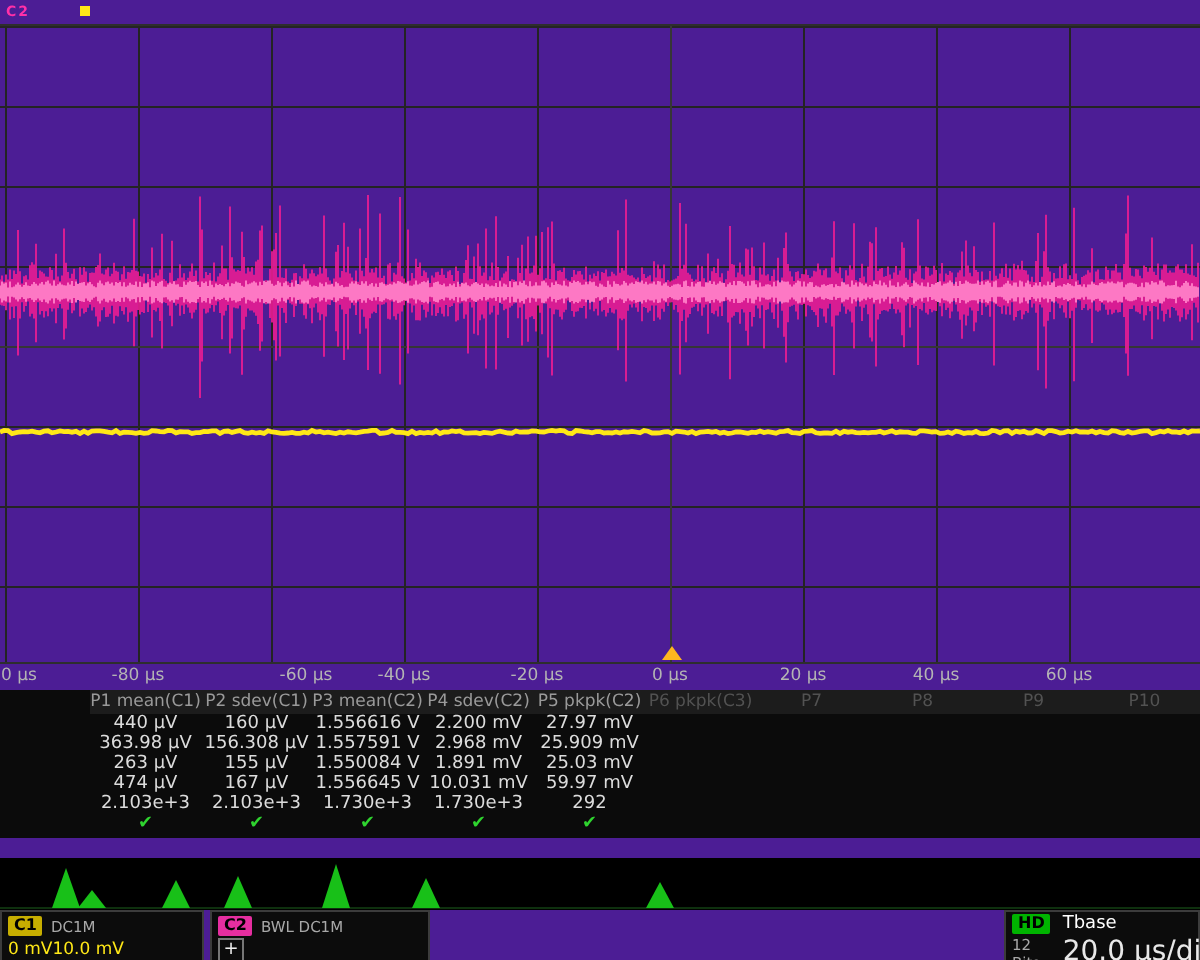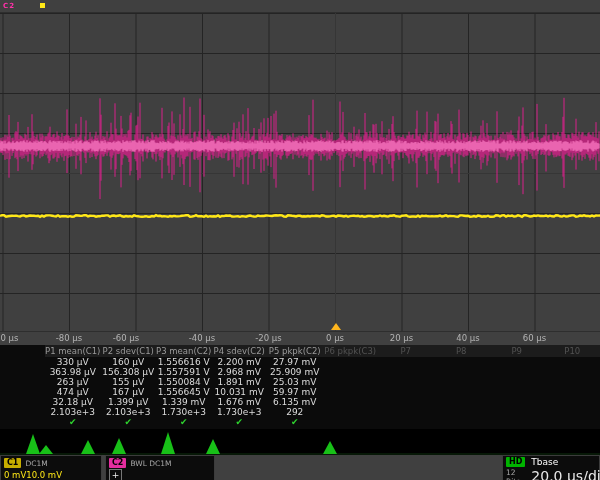--- a/index.html
+++ b/index.html
@@ -1,16 +1,16 @@
 <!DOCTYPE html>
 <html><head>
 <meta charset="utf-8">
 <style>
   html,body{margin:0;padding:0;background:#000;}
-  .screen{position:relative;width:600px;height:480px;background:#404040;overflow:hidden;
+  .screen{position:relative;width:600px;height:480px;background:#4c1d95;overflow:hidden;
           font-family:"DejaVu Sans","Liberation Sans",sans-serif;}
 
   
   .topbar{position:absolute;top:0;left:0;width:600px;height:12px;}
   .c2label{position:absolute;left:3px;top:2px;font-size:7px;font-weight:bold;color:#ff30a8;letter-spacing:1px;}
   .trigtop{position:absolute;left:40px;top:3px;width:5px;height:5px;background:#ffe817;}
 
   
   .grid{position:absolute;top:12px;left:0;width:600px;height:320px;box-sizing:border-box;
         border-top:1px solid #2e2e2e;border-bottom:1px solid #2e2e2e;
@@ -81,21 +81,21 @@
       <path id="c2outer" stroke="#e81d92" stroke-width="1" fill="none" opacity="0.9" d="M0 126.8L0 139.4M1 124.8L1 139.7M2 127.9L2 140.0M3 124.2L3 142.1M4 126.7L4 138.3M5 121.8L5 146.8M6 126.5L6 140.4M7 122.3L7 146.0M8 124.0L8 140.1M9 102.0L9 164.7M10 122.6L10 146.2M11 128.8L11 138.1M12 125.1L12 142.9M13 124.6L13 140.0M14 126.8L14 137.7M15 119.6L15 145.2M16 118.1L16 143.9M17 119.3L17 146.3M18 108.9L18 158.1M19 126.0L19 138.1M20 122.2L20 144.2M21 122.9L21 142.5M22 123.7L22 145.8M23 125.3L23 142.6M24 125.4L24 145.1M25 120.6L25 141.1M26 122.0L26 142.7M27 126.7L27 141.3M28 113.9L28 148.6M29 125.2L29 141.0M30 127.6L30 139.0M31 124.8L31 141.3M32 101.2L32 156.8M33 118.4L33 151.3M34 123.0L34 141.9M35 126.1L35 138.4M36 123.9L36 143.6M37 121.4L37 142.3M38 126.6L38 137.6M39 128.7L39 136.9M40 120.6L40 145.3M41 124.4L41 141.3M42 120.6L42 143.7M43 122.7L43 143.0M44 127.9L44 140.9M45 123.5L45 139.2M46 123.2L46 142.2M47 123.4L47 140.6M48 120.5L48 145.3M49 119.5L49 150.2M50 113.7L50 147.7M51 123.8L51 142.1M52 124.2L52 140.6M53 121.7L53 145.5M54 120.8L54 145.4M55 125.1L55 143.9M56 123.9L56 139.9M57 118.4L57 148.8M58 122.4L58 144.9M59 122.9L59 145.3M60 127.1L60 140.1M61 124.1L61 142.5M62 120.1L62 144.3M63 126.4L63 140.6M64 123.0L64 147.9M65 123.2L65 143.2M66 122.0L66 142.7M67 96.4L67 160.1M68 122.4L68 145.2M69 122.7L69 142.0M70 125.0L70 144.2M71 125.3L71 143.0M72 123.8L72 143.5M73 128.4L73 136.9M74 124.0L74 143.0M75 126.5L75 139.2M76 110.7L76 155.8M77 125.8L77 142.0M78 123.5L78 142.8M79 124.7L79 140.9M80 121.8L80 147.5M81 103.9L81 161.3M82 126.5L82 138.1M83 127.4L83 138.5M84 128.5L84 139.7M85 123.4L85 144.9M86 107.4L86 150.1M87 127.5L87 137.2M88 127.3L88 139.7M89 126.1L89 138.9M90 119.1L90 144.9M91 125.7L91 139.8M92 123.6L92 144.0M93 127.0L93 139.2M94 125.9L94 140.8M95 122.7L95 143.4M96 118.7L96 146.2M97 125.0L97 143.2M98 122.3L98 141.9M99 127.7L99 138.2M100 85.3L100 186.0M101 101.7L101 167.7M102 126.1L102 141.4M103 123.0L103 143.7M104 124.5L104 143.3M105 123.5L105 141.1M106 127.4L106 139.5M107 118.3L107 142.9M108 127.7L108 139.6M109 125.3L109 137.8M110 123.6L110 143.5M111 109.7L111 156.6M112 121.2L112 144.8M113 121.3L113 142.4M114 126.9L114 139.5M115 90.3L115 163.8M116 115.6L116 156.2M117 121.6L117 140.8M118 122.8L118 141.1M119 122.0L119 141.2M120 122.5L120 139.8M121 102.9L121 174.4M122 115.5L122 151.8M123 123.8L123 145.4M124 120.8L124 141.2M125 122.7L125 142.2M126 120.6L126 142.3M127 124.4L127 143.3M128 117.8L128 144.9M129 116.9L129 149.0M130 102.3L130 162.4M131 99.7L131 157.8M132 128.7L132 137.2M133 127.1L133 139.1M134 128.4L134 138.0M135 121.5L135 146.0M136 112.6L136 148.3M137 111.8L137 157.1M138 103.5L138 167.2M139 125.6L139 139.8M140 89.7L140 165.3M141 125.8L141 141.0M142 126.0L142 143.4M143 121.4L143 148.5M144 127.8L144 137.0M145 128.5L145 138.6M146 126.9L146 139.2M147 123.6L147 145.5M148 123.5L148 140.0M149 129.2L149 136.7M150 125.1L150 138.9M151 126.1L151 138.9M152 119.1L152 144.6M153 121.4L153 146.4M154 126.2L154 139.1M155 123.8L155 141.1M156 121.8L156 148.6M157 123.6L157 140.8M158 125.1L158 138.7M159 124.2L159 143.3M160 120.6L160 147.1M161 123.7L161 144.1M162 94.8L162 165.4M163 121.3L163 145.3M164 125.6L164 139.3M165 127.3L165 139.5M166 129.3L166 136.6M167 126.3L167 138.0M168 112.9L168 152.6M169 109.5L169 160.2M170 125.7L170 139.4M171 122.5L171 141.7M172 98.4L172 167.0M173 123.1L173 144.0M174 110.4L174 161.8M175 123.8L175 141.3M176 125.7L176 138.4M177 127.2L177 139.6M178 122.3L178 144.5M179 127.9L179 137.7M180 101.3L180 153.9M181 122.4L181 141.8M182 125.1L182 145.4M183 116.0L183 151.2M184 84.5L184 172.0M185 123.3L185 146.1M186 121.5L186 143.8M187 123.2L187 142.9M188 120.8L188 143.5M189 125.7L189 139.2M190 93.8L190 173.9M191 126.0L191 139.4M192 124.9L192 139.1M193 129.0L193 138.3M194 119.3L194 146.4M195 118.5L195 146.8M196 127.8L196 137.7M197 123.4L197 145.1M198 124.3L198 146.9M199 118.3L199 143.9M200 85.5L200 179.3M201 125.1L201 142.8M202 126.3L202 139.6M203 128.2L203 137.5M204 101.8L204 163.7M205 127.2L205 138.7M206 123.5L206 143.2M207 126.1L207 139.8M208 116.4L208 147.1M209 120.5L209 147.1M210 118.3L210 147.3M211 125.0L211 139.4M212 122.2L212 141.9M213 123.1L213 145.8M214 125.9L214 142.9M215 128.5L215 137.9M216 124.8L216 144.7M217 125.8L217 139.1M218 123.1L218 145.0M219 122.9L219 143.5M220 124.5L220 140.6M221 121.2L221 143.9M222 124.4L222 145.3M223 126.0L223 139.5M224 122.7L224 145.1M225 122.1L225 140.5M226 124.5L226 140.0M227 127.5L227 138.6M228 120.2L228 147.7M229 122.5L229 147.1M230 129.0L230 138.8M231 128.2L231 138.3M232 123.5L232 146.4M233 117.0L233 144.3M234 109.6L234 163.8M235 126.4L235 138.1M236 126.5L236 140.8M237 115.3L237 153.9M238 128.3L238 136.7M239 108.7L239 154.6M240 120.1L240 147.1M241 124.9L241 144.3M242 123.3L242 146.2M243 101.3L243 171.2M244 127.1L244 137.9M245 125.1L245 144.2M246 118.2L246 143.3M247 127.0L247 139.9M248 95.1L248 171.7M249 120.5L249 144.4M250 127.1L250 137.1M251 125.7L251 139.0M252 123.7L252 142.1M253 122.7L253 141.4M254 115.0L254 156.0M255 127.5L255 140.8M256 126.6L256 139.9M257 126.9L257 138.7M258 127.7L258 137.2M259 115.9L259 146.1M260 123.5L260 140.8M261 109.4L261 159.7M262 129.1L262 139.1M263 121.3L263 146.6M264 105.3L264 157.9M265 123.7L265 145.6M266 123.2L266 145.1M267 119.8L267 146.5M268 104.9L268 152.7M269 124.4L269 139.8M270 121.1L270 143.4M271 103.0L271 154.1M272 126.9L272 137.4M273 126.1L273 138.8M274 100.6L274 165.8M275 126.5L275 141.1M276 97.7L276 174.7M277 118.8L277 144.1M278 127.1L278 141.8M279 122.5L279 141.9M280 122.1L280 145.4M281 123.0L281 146.7M282 120.9L282 143.1M283 126.3L283 141.9M284 127.1L284 137.2M285 127.4L285 138.2M286 125.5L286 142.5M287 122.0L287 145.4M288 124.2L288 142.9M289 122.6L289 142.6M290 122.5L290 140.9M291 124.2L291 141.0M292 126.7L292 140.0M293 120.3L293 146.3M294 127.8L294 136.9M295 124.4L295 141.7M296 126.2L296 137.5M297 123.7L297 142.6M298 125.0L298 141.4M299 122.6L299 144.8M300 127.3L300 137.5M301 123.0L301 142.8M302 123.5L302 142.0M303 121.8L303 145.3M304 125.2L304 143.4M305 125.1L305 141.0M306 122.9L306 143.2M307 123.9L307 143.7M308 124.8L308 141.8M309 102.1L309 162.1M310 123.4L310 146.2M311 121.0L311 147.1M312 122.2L312 146.4M313 86.7L313 177.8M314 124.4L314 142.4M315 124.9L315 139.3M316 124.6L316 140.8M317 125.8L317 138.8M318 126.6L318 140.8M319 125.8L319 142.9M320 127.7L320 137.9M321 120.8L321 147.6M322 124.0L322 140.5M323 126.0L323 141.0M324 125.2L324 143.3M325 124.6L325 142.4M326 127.7L326 139.8M327 117.6L327 147.5M328 125.7L328 139.7M329 119.3L329 145.8M330 121.6L330 146.7M331 126.1L331 141.4M332 119.3L332 142.9M333 128.8L333 138.3M334 127.0L334 140.0M335 127.8L335 138.2M336 127.2L336 138.1M337 126.8L337 141.9M338 126.3L338 139.5M339 125.0L339 143.1M340 88.5L340 174.2M341 121.5L341 147.5M342 119.4L342 141.9M343 98.9L343 158.1M344 123.4L344 145.7M345 124.2L345 144.0M346 126.4L346 140.9M347 127.6L347 140.4M348 126.8L348 139.0M349 119.4L349 142.6M350 127.5L350 138.7M351 120.1L351 144.9M352 126.1L352 140.8M353 128.4L353 139.2M354 113.7L354 153.9M355 128.2L355 137.4M356 122.6L356 143.5M357 120.6L357 144.1M358 123.5L358 142.4M359 116.4L359 145.3M360 125.6L360 140.3M361 123.6L361 145.0M362 128.4L362 137.8M363 126.6L363 137.4M364 122.4L364 148.2M365 100.0L365 176.6M366 119.0L366 145.7M367 119.4L367 144.9M368 125.6L368 143.0M369 123.3L369 143.1M370 118.3L370 148.9M371 124.3L371 141.6M372 125.2L372 143.2M373 111.2L373 152.4M374 111.7L374 159.7M375 124.4L375 143.0M376 110.8L376 150.3M377 120.1L377 145.5M378 127.0L378 139.8M379 127.3L379 141.2M380 120.7L380 146.1M381 124.3L381 139.6M382 108.2L382 161.3M383 124.8L383 142.0M384 124.1L384 141.6M385 127.4L385 138.3M386 125.0L386 143.2M387 121.8L387 146.5M388 127.3L388 139.2M389 115.9L389 150.9M390 128.1L390 137.6M391 125.8L391 142.4M392 111.0L392 155.4M393 103.2L393 168.2M394 119.0L394 148.1M395 122.6L395 140.4M396 125.2L396 139.9M397 127.5L397 139.4M398 123.0L398 142.7M399 122.6L399 146.8M400 126.1L400 139.3M401 124.0L401 139.5M402 124.1L402 139.0M403 121.7L403 145.2M404 124.5L404 139.6M405 126.0L405 140.1M406 125.3L406 142.0M407 122.4L407 143.0M408 122.8L408 144.6M409 118.7L409 150.5M410 121.8L410 141.1M411 124.6L411 141.4M412 122.1L412 145.3M413 121.2L413 148.4M414 125.8L414 141.3M415 125.7L415 138.9M416 115.8L416 150.2M417 97.6L417 174.5M418 122.7L418 144.8M419 123.6L419 144.7M420 120.7L420 142.9M421 126.1L421 138.7M422 128.3L422 140.3M423 122.1L423 143.9M424 124.7L424 141.8M425 119.6L425 142.7M426 121.7L426 148.2M427 98.6L427 161.2M428 127.0L428 140.3M429 127.8L429 137.3M430 126.0L430 140.2M431 118.9L431 147.5M432 125.3L432 140.9M433 128.3L433 139.3M434 120.3L434 144.1M435 107.9L435 155.7M436 108.6L436 157.8M437 127.1L437 139.1M438 100.6L438 170.2M439 122.5L439 146.8M440 121.4L440 144.0M441 121.0L441 142.4M442 125.4L442 142.0M443 125.0L443 142.2M444 120.3L444 142.7M445 124.3L445 141.5M446 126.4L446 138.9M447 123.2L447 141.5M448 120.0L448 143.8M449 124.4L449 141.7M450 122.2L450 143.2M451 108.1L451 154.6M452 110.9L452 160.6M453 125.9L453 139.8M454 126.9L454 138.7M455 121.6L455 150.8M456 128.5L456 139.5M457 123.7L457 140.9M458 122.7L458 140.0M459 96.6L459 169.5M460 119.7L460 141.5M461 126.3L461 142.3M462 126.8L462 138.5M463 120.3L463 143.4M464 120.7L464 144.2M465 124.9L465 141.5M466 124.2L466 143.1M467 119.9L467 142.3M468 122.0L468 142.5M469 128.6L469 137.2M470 123.8L470 140.1M471 118.5L471 145.1M472 127.8L472 138.6M473 123.7L473 142.0M474 124.5L474 140.9M475 122.5L475 146.1M476 123.2L476 142.7M477 128.9L477 137.4M478 125.6L478 139.3M479 123.2L479 142.7M480 122.1L480 146.9M481 112.7L481 156.4M482 125.2L482 144.2M483 107.3L483 149.8M484 119.8L484 144.9M485 123.4L485 140.8M486 125.1L486 142.3M487 110.1L487 152.6M488 122.0L488 148.2M489 123.0L489 142.5M490 127.9L490 137.9M491 122.7L491 144.5M492 127.1L492 138.6M493 126.7L493 140.4M494 126.7L494 139.6M495 122.5L495 145.4M496 127.2L496 137.7M497 98.3L497 169.8M498 124.9L498 139.1M499 126.4L499 140.1M500 123.8L500 140.5M501 121.1L501 143.9M502 125.5L502 139.7M503 118.9L503 144.2M504 125.9L504 140.2M505 121.2L505 144.4M506 127.3L506 138.1M507 118.9L507 147.3M508 121.8L508 145.5M509 119.5L509 142.5M510 121.7L510 142.1M511 117.4L511 146.6M512 122.0L512 144.3M513 122.2L513 142.5M514 124.3L514 143.4M515 127.8L515 136.9M516 125.4L516 140.8M517 128.0L517 138.8M518 117.5L518 143.4M519 103.5L519 172.1M520 128.2L520 139.2M521 125.4L521 140.7M522 112.6L522 150.2M523 94.4L523 181.2M524 120.6L524 147.4M525 122.7L525 143.0M526 128.4L526 137.0M527 123.5L527 146.6M528 126.2L528 137.8M529 126.1L529 138.7M530 120.1L530 141.1M531 126.0L531 139.6M532 119.1L532 143.2M533 118.7L533 145.9M534 126.6L534 137.9M535 124.6L535 146.1M536 126.5L536 142.4M537 90.9L537 177.6M538 123.8L538 140.9M539 127.1L539 137.0M540 129.0L540 137.3M541 125.5L541 142.0M542 124.9L542 141.0M543 124.3L543 139.1M544 122.1L544 142.1M545 123.3L545 141.4M546 111.1L546 158.5M547 128.1L547 137.6M548 122.7L548 142.2M549 121.8L549 142.9M550 126.6L550 142.3M551 126.6L551 138.5M552 126.9L552 139.3M553 120.2L553 141.9M554 122.0L554 144.4M555 126.4L555 141.7M556 122.2L556 144.1M557 122.2L557 143.4M558 119.0L558 141.9M559 123.3L559 143.3M560 123.3L560 143.0M561 126.8L561 138.4M562 119.0L562 145.5M563 103.8L563 163.7M564 84.8L564 174.9M565 120.9L565 141.5M566 124.9L566 141.5M567 125.2L567 139.8M568 121.5L568 142.7M569 121.8L569 143.1M570 124.9L570 143.9M571 126.1L571 139.6M572 119.8L572 147.2M573 120.5L573 144.6M574 122.9L574 140.0M575 120.9L575 142.6M576 105.7L576 156.6M577 122.9L577 140.0M578 124.5L578 140.4M579 118.7L579 146.8M580 126.8L580 138.6M581 121.7L581 142.4M582 119.3L582 147.7M583 119.3L583 144.0M584 123.4L584 141.8M585 122.2L585 145.9M586 123.3L586 140.5M587 123.3L587 141.0M588 120.1L588 142.2M589 119.1L589 144.7M590 121.8L590 147.7M591 121.8L591 145.6M592 123.5L592 141.3M593 119.1L593 146.7M594 123.8L594 144.1M595 124.4L595 141.9M596 109.1L596 157.1M597 124.8L597 138.4M598 125.5L598 140.8M599 118.4L599 148.3"></path>
       <path id="c2core" stroke="#ff7dc6" stroke-width="1" fill="none" opacity="0.95" d="M0 129.7L0 136.3M1 127.8L1 138.2M2 128.8L2 137.2M3 128.2L3 137.8M4 130.7L4 135.3M5 127.8L5 138.2M6 130.6L6 135.4M7 130.3L7 135.7M8 129.3L8 136.7M9 128.3L9 137.7M10 129.4L10 136.6M11 130.4L11 135.6M12 129.5L12 136.5M13 128.1L13 137.9M14 129.8L14 136.2M15 130.0L15 136.0M16 129.1L16 136.9M17 128.0L17 138.0M18 128.9L18 137.1M19 129.7L19 136.3M20 128.7L20 137.3M21 128.0L21 138.0M22 129.3L22 136.7M23 127.9L23 138.1M24 127.3L24 138.7M25 128.8L25 137.2M26 129.7L26 136.3M27 127.3L27 138.7M28 129.9L28 136.1M29 129.1L29 136.9M30 128.2L30 137.8M31 129.3L31 136.7M32 129.6L32 136.4M33 129.8L33 136.2M34 128.2L34 137.8M35 129.3L35 136.7M36 127.5L36 138.5M37 130.0L37 136.0M38 127.8L38 138.2M39 129.0L39 137.0M40 128.5L40 137.5M41 128.2L41 137.8M42 128.0L42 138.0M43 129.7L43 136.3M44 128.6L44 137.4M45 128.0L45 138.0M46 129.1L46 136.9M47 130.1L47 135.9M48 130.6L48 135.4M49 128.4L49 137.6M50 127.2L50 138.8M51 128.7L51 137.3M52 129.6L52 136.4M53 128.1L53 137.9M54 127.8L54 138.2M55 128.9L55 137.1M56 128.2L56 137.8M57 129.8L57 136.2M58 128.0L58 138.0M59 128.5L59 137.5M60 128.0L60 138.0M61 130.1L61 135.9M62 128.1L62 137.9M63 130.4L63 135.6M64 129.7L64 136.3M65 128.4L65 137.6M66 129.3L66 136.7M67 129.5L67 136.5M68 127.7L68 138.3M69 130.4L69 135.6M70 127.9L70 138.1M71 130.5L71 135.5M72 128.7L72 137.3M73 128.7L73 137.3M74 128.1L74 137.9M75 130.6L75 135.4M76 127.2L76 138.8M77 127.7L77 138.3M78 130.0L78 136.0M79 128.6L79 137.4M80 127.9L80 138.1M81 127.4L81 138.6M82 130.2L82 135.8M83 130.4L83 135.6M84 129.2L84 136.8M85 128.2L85 137.8M86 128.9L86 137.1M87 127.6L87 138.4M88 129.3L88 136.7M89 129.1L89 136.9M90 130.4L90 135.6M91 130.5L91 135.5M92 127.7L92 138.3M93 129.4L93 136.6M94 128.1L94 137.9M95 127.4L95 138.6M96 128.0L96 138.0M97 127.9L97 138.1M98 127.5L98 138.5M99 129.5L99 136.5M100 130.5L100 135.5M101 127.7L101 138.3M102 128.5L102 137.5M103 127.8L103 138.2M104 130.0L104 136.0M105 127.2L105 138.8M106 129.4L106 136.6M107 130.6L107 135.4M108 128.8L108 137.2M109 129.5L109 136.5M110 129.0L110 137.0M111 129.5L111 136.5M112 130.1L112 135.9M113 129.0L113 137.0M114 128.2L114 137.8M115 130.1L115 135.9M116 128.6L116 137.4M117 128.9L117 137.1M118 127.7L118 138.3M119 128.3L119 137.7M120 128.5L120 137.5M121 129.9L121 136.1M122 130.4L122 135.6M123 127.2L123 138.8M124 129.1L124 136.9M125 128.8L125 137.2M126 128.3L126 137.7M127 127.6L127 138.4M128 128.3L128 137.7M129 129.7L129 136.3M130 127.9L130 138.1M131 129.5L131 136.5M132 127.4L132 138.6M133 128.0L133 138.0M134 127.3L134 138.7M135 127.3L135 138.7M136 128.9L136 137.1M137 129.9L137 136.1M138 129.4L138 136.6M139 127.5L139 138.5M140 128.3L140 137.7M141 130.1L141 135.9M142 128.4L142 137.6M143 127.6L143 138.4M144 129.6L144 136.4M145 130.5L145 135.5M146 128.2L146 137.8M147 130.3L147 135.7M148 127.2L148 138.8M149 129.0L149 137.0M150 129.3L150 136.7M151 127.8L151 138.2M152 127.2L152 138.8M153 127.7L153 138.3M154 127.2L154 138.8M155 129.4L155 136.6M156 130.2L156 135.8M157 129.7L157 136.3M158 130.0L158 136.0M159 130.4L159 135.6M160 128.3L160 137.7M161 128.9L161 137.1M162 130.1L162 135.9M163 128.1L163 137.9M164 129.2L164 136.8M165 129.2L165 136.8M166 128.9L166 137.1M167 130.3L167 135.7M168 127.9L168 138.1M169 128.6L169 137.4M170 129.9L170 136.1M171 129.5L171 136.5M172 130.6L172 135.4M173 130.4L173 135.6M174 130.4L174 135.6M175 128.7L175 137.3M176 127.7L176 138.3M177 128.7L177 137.3M178 127.6L178 138.4M179 129.1L179 136.9M180 129.5L180 136.5M181 127.6L181 138.4M182 128.7L182 137.3M183 127.6L183 138.4M184 129.9L184 136.1M185 129.1L185 136.9M186 128.5L186 137.5M187 130.3L187 135.7M188 128.7L188 137.3M189 130.5L189 135.5M190 128.4L190 137.6M191 128.1L191 137.9M192 128.9L192 137.1M193 129.8L193 136.2M194 129.4L194 136.6M195 128.9L195 137.1M196 129.3L196 136.7M197 128.1L197 137.9M198 128.8L198 137.2M199 127.5L199 138.5M200 127.7L200 138.3M201 128.4L201 137.6M202 128.9L202 137.1M203 128.8L203 137.2M204 127.6L204 138.4M205 129.7L205 136.3M206 129.9L206 136.1M207 129.3L207 136.7M208 127.2L208 138.8M209 129.2L209 136.8M210 128.7L210 137.3M211 128.0L211 138.0M212 127.6L212 138.4M213 128.1L213 137.9M214 127.2L214 138.8M215 130.6L215 135.4M216 130.4L216 135.6M217 128.4L217 137.6M218 128.0L218 138.0M219 127.7L219 138.3M220 129.1L220 136.9M221 129.5L221 136.5M222 128.8L222 137.2M223 130.2L223 135.8M224 130.1L224 135.9M225 128.9L225 137.1M226 129.6L226 136.4M227 128.7L227 137.3M228 130.5L228 135.5M229 127.9L229 138.1M230 130.3L230 135.7M231 128.5L231 137.5M232 128.8L232 137.2M233 128.3L233 137.7M234 129.6L234 136.4M235 130.1L235 135.9M236 129.1L236 136.9M237 128.4L237 137.6M238 128.0L238 138.0M239 128.7L239 137.3M240 129.5L240 136.5M241 128.8L241 137.2M242 130.5L242 135.5M243 128.7L243 137.3M244 129.3L244 136.7M245 130.1L245 135.9M246 129.8L246 136.2M247 130.1L247 135.9M248 128.5L248 137.5M249 130.5L249 135.5M250 127.6L250 138.4M251 130.3L251 135.7M252 128.7L252 137.3M253 129.3L253 136.7M254 130.5L254 135.5M255 127.6L255 138.4M256 130.6L256 135.4M257 128.0L257 138.0M258 127.8L258 138.2M259 129.6L259 136.4M260 127.8L260 138.2M261 128.5L261 137.5M262 127.2L262 138.8M263 129.4L263 136.6M264 130.1L264 135.9M265 127.6L265 138.4M266 130.1L266 135.9M267 129.8L267 136.2M268 128.1L268 137.9M269 129.8L269 136.2M270 129.8L270 136.2M271 127.6L271 138.4M272 127.4L272 138.6M273 128.3L273 137.7M274 129.8L274 136.2M275 130.6L275 135.4M276 128.3L276 137.7M277 129.5L277 136.5M278 127.7L278 138.3M279 129.0L279 137.0M280 129.2L280 136.8M281 129.7L281 136.3M282 127.4L282 138.6M283 129.8L283 136.2M284 130.2L284 135.8M285 128.0L285 138.0M286 128.5L286 137.5M287 127.3L287 138.7M288 128.0L288 138.0M289 127.5L289 138.5M290 128.2L290 137.8M291 129.4L291 136.6M292 129.3L292 136.7M293 127.9L293 138.1M294 129.1L294 136.9M295 127.6L295 138.4M296 128.1L296 137.9M297 127.9L297 138.1M298 129.9L298 136.1M299 130.4L299 135.6M300 128.7L300 137.3M301 129.2L301 136.8M302 130.3L302 135.7M303 130.5L303 135.5M304 127.4L304 138.6M305 129.2L305 136.8M306 130.4L306 135.6M307 127.6L307 138.4M308 128.9L308 137.1M309 129.0L309 137.0M310 129.7L310 136.3M311 129.3L311 136.7M312 127.5L312 138.5M313 128.4L313 137.6M314 129.7L314 136.3M315 128.8L315 137.2M316 128.3L316 137.7M317 129.0L317 137.0M318 127.6L318 138.4M319 128.0L319 138.0M320 128.2L320 137.8M321 127.2L321 138.8M322 128.9L322 137.1M323 127.9L323 138.1M324 129.3L324 136.7M325 128.8L325 137.2M326 128.8L326 137.2M327 127.8L327 138.2M328 129.2L328 136.8M329 127.5L329 138.5M330 127.8L330 138.2M331 129.8L331 136.2M332 128.7L332 137.3M333 128.1L333 137.9M334 129.9L334 136.1M335 130.5L335 135.5M336 129.9L336 136.1M337 129.2L337 136.8M338 129.1L338 136.9M339 128.9L339 137.1M340 129.2L340 136.8M341 130.5L341 135.5M342 127.6L342 138.4M343 127.3L343 138.7M344 130.0L344 136.0M345 130.3L345 135.7M346 128.0L346 138.0M347 130.2L347 135.8M348 128.8L348 137.2M349 128.0L349 138.0M350 127.9L350 138.1M351 130.2L351 135.8M352 130.4L352 135.6M353 128.1L353 137.9M354 128.2L354 137.8M355 127.4L355 138.6M356 129.0L356 137.0M357 127.8L357 138.2M358 129.4L358 136.6M359 128.8L359 137.2M360 127.6L360 138.4M361 128.3L361 137.7M362 128.5L362 137.5M363 130.4L363 135.6M364 129.1L364 136.9M365 128.2L365 137.8M366 129.5L366 136.5M367 127.5L367 138.5M368 129.6L368 136.4M369 127.5L369 138.5M370 127.5L370 138.5M371 127.9L371 138.1M372 128.8L372 137.2M373 130.0L373 136.0M374 127.6L374 138.4M375 129.8L375 136.2M376 127.4L376 138.6M377 127.2L377 138.8M378 129.1L378 136.9M379 130.6L379 135.4M380 128.2L380 137.8M381 130.3L381 135.7M382 130.1L382 135.9M383 129.2L383 136.8M384 129.1L384 136.9M385 129.4L385 136.6M386 130.3L386 135.7M387 127.9L387 138.1M388 130.1L388 135.9M389 127.3L389 138.7M390 128.2L390 137.8M391 127.3L391 138.7M392 127.8L392 138.2M393 127.9L393 138.1M394 127.7L394 138.3M395 129.2L395 136.8M396 130.3L396 135.7M397 129.3L397 136.7M398 128.4L398 137.6M399 127.2L399 138.8M400 127.6L400 138.4M401 130.3L401 135.7M402 127.8L402 138.2M403 130.2L403 135.8M404 128.8L404 137.2M405 128.0L405 138.0M406 128.1L406 137.9M407 130.5L407 135.5M408 129.8L408 136.2M409 130.2L409 135.8M410 130.6L410 135.4M411 129.4L411 136.6M412 129.1L412 136.9M413 129.9L413 136.1M414 129.5L414 136.5M415 129.1L415 136.9M416 129.0L416 137.0M417 130.6L417 135.4M418 129.1L418 136.9M419 130.0L419 136.0M420 130.1L420 135.9M421 127.9L421 138.1M422 128.3L422 137.7M423 129.2L423 136.8M424 129.1L424 136.9M425 130.4L425 135.6M426 127.3L426 138.7M427 129.4L427 136.6M428 128.2L428 137.8M429 130.2L429 135.8M430 128.1L430 137.9M431 128.8L431 137.2M432 129.6L432 136.4M433 128.9L433 137.1M434 130.2L434 135.8M435 129.5L435 136.5M436 130.1L436 135.9M437 127.8L437 138.2M438 129.0L438 137.0M439 129.2L439 136.8M440 127.3L440 138.7M441 129.7L441 136.3M442 128.3L442 137.7M443 129.4L443 136.6M444 130.6L444 135.4M445 127.3L445 138.7M446 129.7L446 136.3M447 129.7L447 136.3M448 130.5L448 135.5M449 128.1L449 137.9M450 130.2L450 135.8M451 129.8L451 136.2M452 128.9L452 137.1M453 128.1L453 137.9M454 129.4L454 136.6M455 130.5L455 135.5M456 130.1L456 135.9M457 127.2L457 138.8M458 128.3L458 137.7M459 129.1L459 136.9M460 129.7L460 136.3M461 128.3L461 137.7M462 130.1L462 135.9M463 130.2L463 135.8M464 128.3L464 137.7M465 130.5L465 135.5M466 129.0L466 137.0M467 129.3L467 136.7M468 128.5L468 137.5M469 128.0L469 138.0M470 127.6L470 138.4M471 129.7L471 136.3M472 128.9L472 137.1M473 128.7L473 137.3M474 128.3L474 137.7M475 127.3L475 138.7M476 128.1L476 137.9M477 129.9L477 136.1M478 127.9L478 138.1M479 130.0L479 136.0M480 127.5L480 138.5M481 129.0L481 137.0M482 128.8L482 137.2M483 127.2L483 138.8M484 127.9L484 138.1M485 128.6L485 137.4M486 128.9L486 137.1M487 128.9L487 137.1M488 128.7L488 137.3M489 127.3L489 138.7M490 129.5L490 136.5M491 127.6L491 138.4M492 129.3L492 136.7M493 127.9L493 138.1M494 127.4L494 138.6M495 128.4L495 137.6M496 130.4L496 135.6M497 127.7L497 138.3M498 127.2L498 138.8M499 130.6L499 135.4M500 130.6L500 135.4M501 130.4L501 135.6M502 129.3L502 136.7M503 128.6L503 137.4M504 127.4L504 138.6M505 128.9L505 137.1M506 129.8L506 136.2M507 128.3L507 137.7M508 128.3L508 137.7M509 130.4L509 135.6M510 127.3L510 138.7M511 127.7L511 138.3M512 130.2L512 135.8M513 128.4L513 137.6M514 127.3L514 138.7M515 129.1L515 136.9M516 130.5L516 135.5M517 129.6L517 136.4M518 128.4L518 137.6M519 129.7L519 136.3M520 128.0L520 138.0M521 130.3L521 135.7M522 129.4L522 136.6M523 129.7L523 136.3M524 127.7L524 138.3M525 129.5L525 136.5M526 128.3L526 137.7M527 127.6L527 138.4M528 130.5L528 135.5M529 129.9L529 136.1M530 129.7L530 136.3M531 130.2L531 135.8M532 129.0L532 137.0M533 129.4L533 136.6M534 128.5L534 137.5M535 129.0L535 137.0M536 129.8L536 136.2M537 130.1L537 135.9M538 127.8L538 138.2M539 129.5L539 136.5M540 129.5L540 136.5M541 130.3L541 135.7M542 129.1L542 136.9M543 130.6L543 135.4M544 129.3L544 136.7M545 129.3L545 136.7M546 127.7L546 138.3M547 128.9L547 137.1M548 129.5L548 136.5M549 129.6L549 136.4M550 128.5L550 137.5M551 128.0L551 138.0M552 128.7L552 137.3M553 128.8L553 137.2M554 127.7L554 138.3M555 128.2L555 137.8M556 127.7L556 138.3M557 128.6L557 137.4M558 128.8L558 137.2M559 127.8L559 138.2M560 128.1L560 137.9M561 127.9L561 138.1M562 130.6L562 135.4M563 129.2L563 136.8M564 128.6L564 137.4M565 128.4L565 137.6M566 128.4L566 137.6M567 128.8L567 137.2M568 129.1L568 136.9M569 130.5L569 135.5M570 130.3L570 135.7M571 128.4L571 137.6M572 130.6L572 135.4M573 128.1L573 137.9M574 128.3L574 137.7M575 129.3L575 136.7M576 127.5L576 138.5M577 128.2L577 137.8M578 128.1L578 137.9M579 129.2L579 136.8M580 127.4L580 138.6M581 127.3L581 138.7M582 128.3L582 137.7M583 130.1L583 135.9M584 129.6L584 136.4M585 129.7L585 136.3M586 129.6L586 136.4M587 129.5L587 136.5M588 127.4L588 138.6M589 130.3L589 135.7M590 130.6L590 135.4M591 129.7L591 136.3M592 128.5L592 137.5M593 127.5L593 138.5M594 128.2L594 137.8M595 129.9L595 136.1M596 128.6L596 137.4M597 130.1L597 135.9M598 130.2L598 135.8M599 130.6L599 135.4"></path>
       <path id="c1line" stroke="#ffe817" stroke-width="2.4" fill="none" d="M0 203L2 202.2L4 202.3L6 203.8L8 203.3L10 203.0L12 202.8L14 202.9L16 202.6L18 203.1L20 203.4L22 202.6L24 202.4L26 203.4L28 203.0L30 202.5L32 202.8L34 202.7L36 203.1L38 202.7L40 203.8L42 202.6L44 203.6L46 202.5L48 202.4L50 202.4L52 202.7L54 203.1L56 203.4L58 202.3L60 203.7L62 203.1L64 203.2L66 203.3L68 203.7L70 203.2L72 203.7L74 203.5L76 202.3L78 202.5L80 202.8L82 202.9L84 202.2L86 202.3L88 203.4L90 202.8L92 202.9L94 202.9L96 203.7L98 203.3L100 203.3L102 202.7L104 202.8L106 202.4L108 202.4L110 203.7L112 202.7L114 202.5L116 203.2L118 202.7L120 202.3L122 203.3L124 203.7L126 203.1L128 203.5L130 203.2L132 203.7L134 202.4L136 203.0L138 203.2L140 203.6L142 203.7L144 203.5L146 203.2L148 203.7L150 203.7L152 203.1L154 203.5L156 202.2L158 203.0L160 202.7L162 203.4L164 203.1L166 203.4L168 203.8L170 203.1L172 203.5L174 202.9L176 203.2L178 203.4L180 203.1L182 202.7L184 202.6L186 202.2L188 202.2L190 203.7L192 203.5L194 203.2L196 202.2L198 203.2L200 203.2L202 203.3L204 203.8L206 202.6L208 203.8L210 203.2L212 203.5L214 203.2L216 203.5L218 202.4L220 203.8L222 203.0L224 203.1L226 202.5L228 202.8L230 202.5L232 203.5L234 203.6L236 203.4L238 203.3L240 203.8L242 203.2L244 203.4L246 203.7L248 203.0L250 202.6L252 203.1L254 203.5L256 203.6L258 202.5L260 203.1L262 203.0L264 203.0L266 202.5L268 202.6L270 202.9L272 203.0L274 202.5L276 202.2L278 202.5L280 202.2L282 202.4L284 203.6L286 203.8L288 202.3L290 202.5L292 202.8L294 203.0L296 203.4L298 202.8L300 202.8L302 203.5L304 203.3L306 203.5L308 203.0L310 203.5L312 202.9L314 203.1L316 202.7L318 203.0L320 203.4L322 202.3L324 202.6L326 203.5L328 203.5L330 203.4L332 202.9L334 202.8L336 203.7L338 202.6L340 202.8L342 203.0L344 203.5L346 202.8L348 203.8L350 203.1L352 202.9L354 202.7L356 203.1L358 202.7L360 203.6L362 203.1L364 203.8L366 203.5L368 203.0L370 202.9L372 203.3L374 203.7L376 203.1L378 203.3L380 202.5L382 203.3L384 202.8L386 203.2L388 203.6L390 202.8L392 202.7L394 202.3L396 203.3L398 203.4L400 203.7L402 202.7L404 202.6L406 202.3L408 203.4L410 203.7L412 203.5L414 203.5L416 203.7L418 202.6L420 203.8L422 202.7L424 203.1L426 202.8L428 203.3L430 203.4L432 203.2L434 203.4L436 203.2L438 203.2L440 202.6L442 203.5L444 203.0L446 202.4L448 203.4L450 202.9L452 203.1L454 203.1L456 203.6L458 203.7L460 202.4L462 202.4L464 202.7L466 203.0L468 202.8L470 203.7L472 203.6L474 203.0L476 203.7L478 202.6L480 203.0L482 203.7L484 203.3L486 203.5L488 202.7L490 203.7L492 203.8L494 203.5L496 202.2L498 202.5L500 203.4L502 202.4L504 202.3L506 203.7L508 202.6L510 203.1L512 202.6L514 203.5L516 203.4L518 202.3L520 202.9L522 203.8L524 202.3L526 202.3L528 202.8L530 203.5L532 203.3L534 202.6L536 203.0L538 202.4L540 203.0L542 202.9L544 203.1L546 202.5L548 203.4L550 202.7L552 203.3L554 203.5L556 202.3L558 202.5L560 203.3L562 203.6L564 202.7L566 203.5L568 203.2L570 202.7L572 202.4L574 202.4L576 203.8L578 203.3L580 202.6L582 203.0L584 202.3L586 203.0L588 202.9L590 203.4L592 202.5L594 203.4L596 202.5L598 202.6L600 202.5"></path>
     </svg>
     <div class="trig"></div>
   </div>
 
   <div class="axis" id="axis">
       <span class="axlabel" style="left: 2.5px;">-100 µs</span>
       <span class="axlabel" style="left: 69px;">-80 µs</span>
-      <span class="axlabel" style="left: 126px;">-60 µs</span>
+      <span class="axlabel" style="left: 153px;">-60 µs</span>
       <span class="axlabel" style="left: 202px;">-40 µs</span>
       <span class="axlabel" style="left: 268.5px;">-20 µs</span>
       <span class="axlabel" style="left: 335px;">0 µs</span>
       <span class="axlabel" style="left: 401.5px;">20 µs</span>
       <span class="axlabel" style="left: 468px;">40 µs</span>
       <span class="axlabel" style="left: 534.5px; text-align: center;">60 µs</span>
     </div>
 
   <div class="mtable" id="mtable">
       <div class="mrow mhdr">
@@ -104,21 +104,21 @@
         <div class="mcell">P3 mean(C2)</div>
         <div class="mcell">P4 sdev(C2)</div>
         <div class="mcell">P5 pkpk(C2)</div>
         <div class="mcell dim">P6 pkpk(C3)</div>
         <div class="mcell dim">P7</div>
         <div class="mcell dim">P8</div>
         <div class="mcell dim">P9</div>
         <div class="mcell dim">P10</div>
       </div>
       <div class="mrow">
-        <div class="mcell val">330 µV</div>
+        <div class="mcell val">440 µV</div>
         <div class="mcell val">160 µV</div>
         <div class="mcell val">1.556616 V</div>
         <div class="mcell val">2.200 mV</div>
         <div class="mcell val">27.97 mV</div>
         <div class="mcell val"></div>
         <div class="mcell val"></div>
         <div class="mcell val"></div>
         <div class="mcell val"></div>
         <div class="mcell val"></div>
       </div>
@@ -145,32 +145,20 @@
         <div class="mcell val"></div>
         <div class="mcell val"></div>
         <div class="mcell val"></div>
       </div>
       <div class="mrow">
         <div class="mcell val">474 µV</div>
         <div class="mcell val">167 µV</div>
         <div class="mcell val">1.556645 V</div>
         <div class="mcell val">10.031 mV</div>
         <div class="mcell val">59.97 mV</div>
-        <div class="mcell val"></div>
-        <div class="mcell val"></div>
-        <div class="mcell val"></div>
-        <div class="mcell val"></div>
-        <div class="mcell val"></div>
-      </div>
-      <div class="mrow">
-        <div class="mcell val">32.18 µV</div>
-        <div class="mcell val">1.399 µV</div>
-        <div class="mcell val">1.339 mV</div>
-        <div class="mcell val">1.676 mV</div>
-        <div class="mcell val">6.135 mV</div>
         <div class="mcell val"></div>
         <div class="mcell val"></div>
         <div class="mcell val"></div>
         <div class="mcell val"></div>
         <div class="mcell val"></div>
       </div>
       <div class="mrow">
         <div class="mcell val">2.103e+3</div>
         <div class="mcell val">2.103e+3</div>
         <div class="mcell val">1.730e+3</div>

